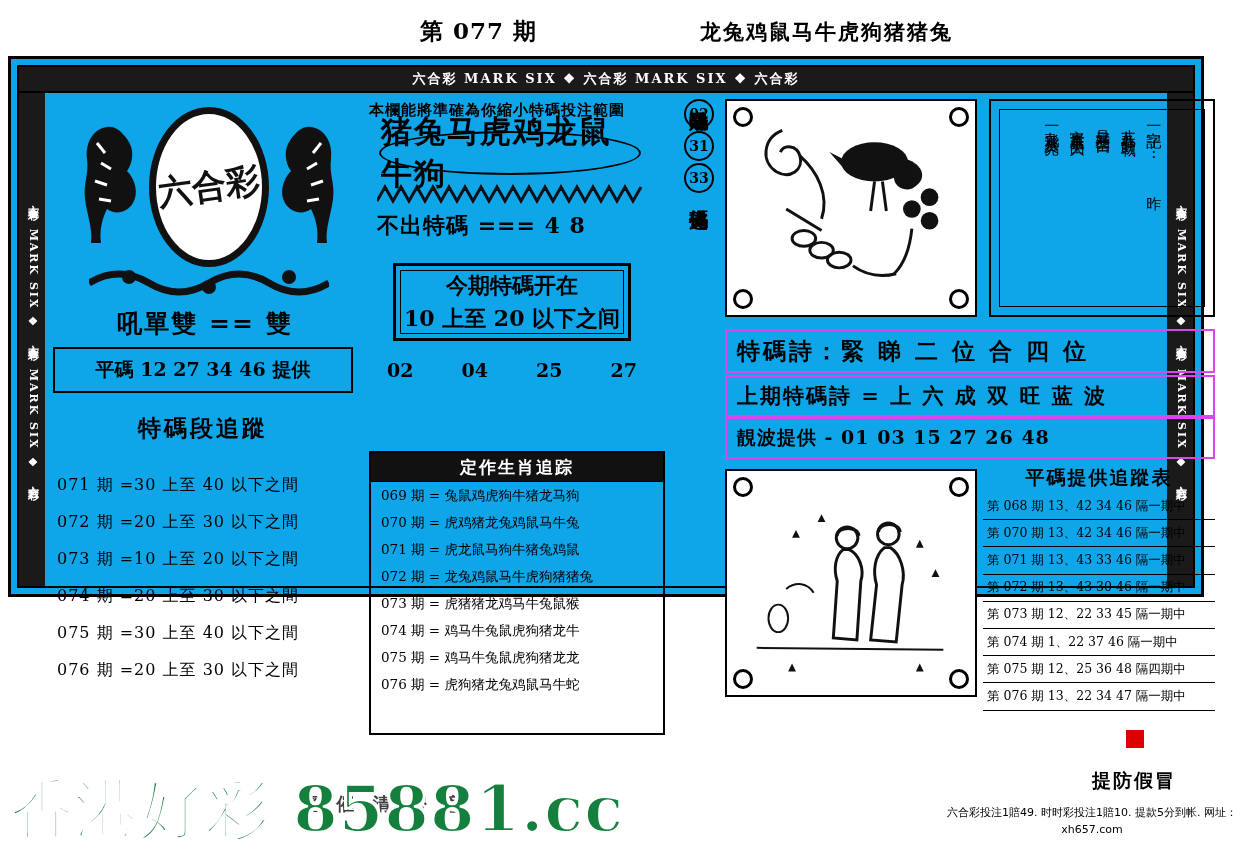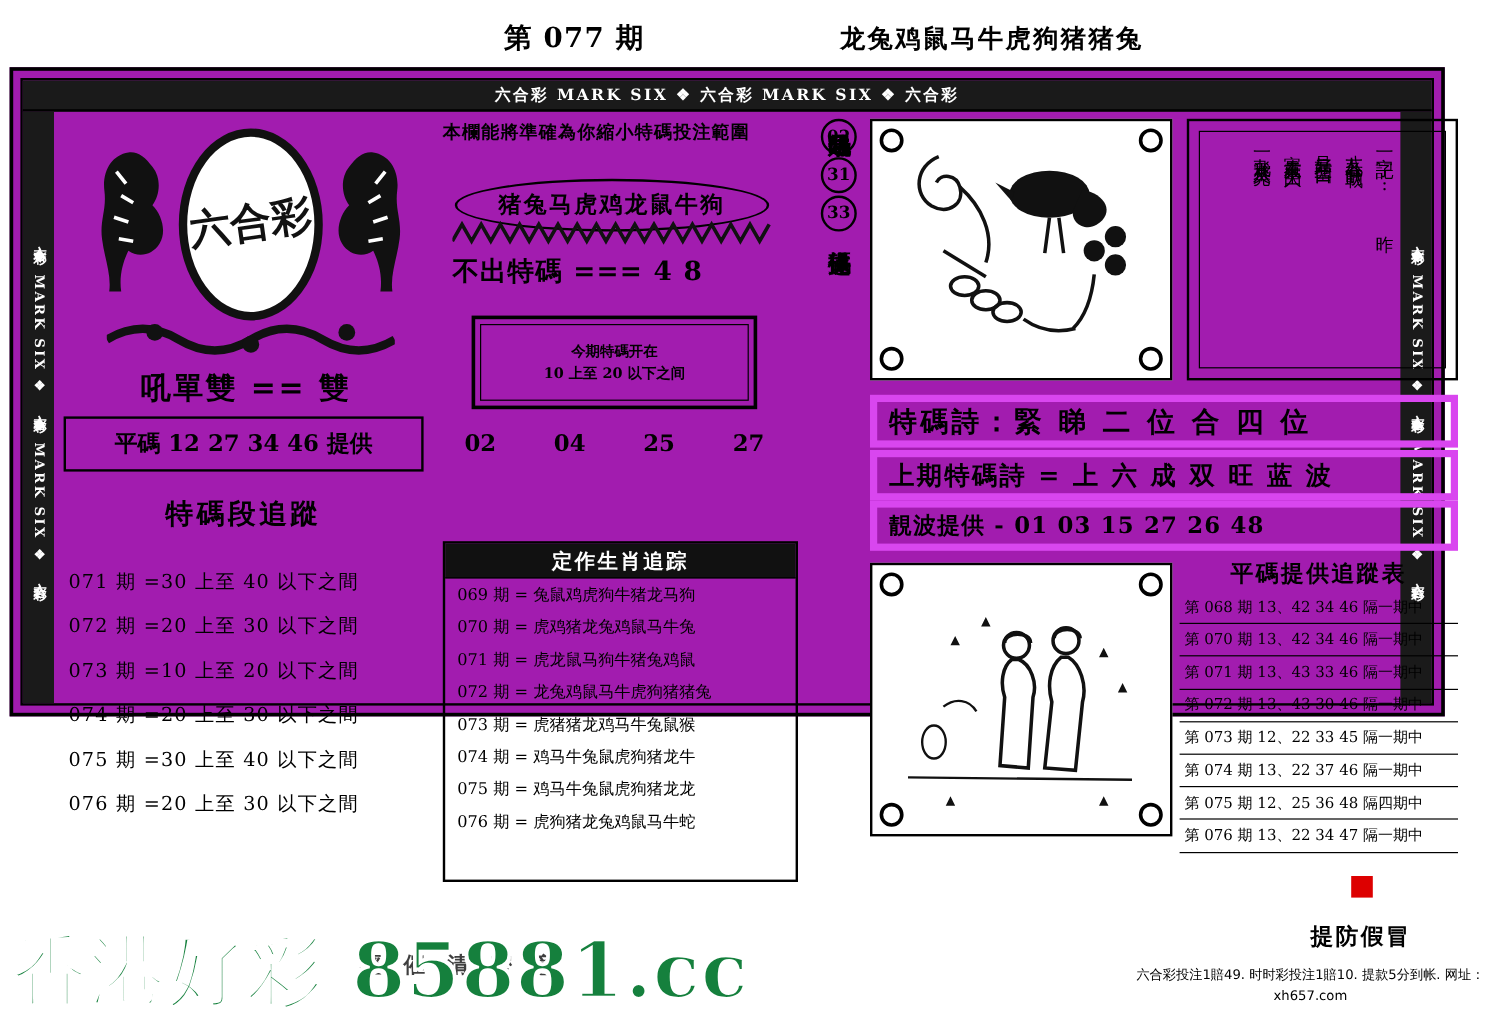--- a/index.html
+++ b/index.html
@@ -23,21 +23,21 @@
   .top-pub {
     position:absolute; left:700px; top:18px; width:380px;
     font-size:21px; font-weight:bold; letter-spacing:2px;
     font-family:"DejaVu Serif","Liberation Serif",serif;
   }
 
   
   .frame-outer {
     position:absolute; left:8px; top:56px; width:1196px; height:541px;
     border:3px solid #000;
-    background:#a21caf;
+    background:#0ea5e9;
   }
   .frame-inner {
     position:absolute; inset:6px;
     border:2px solid #000;
   }
   .marksix-band {
     position:absolute; left:0; right:0; top:0; height:26px;
     border-bottom:2px solid #000;
     background:#1a1a1a; color:#fff;
     font-size:13px; font-weight:bold; letter-spacing:2px;
@@ -107,42 +107,42 @@
   }
 
   
   .col-mid { position:absolute; left:320px; top:0; width:318px; height:100%; }
   .mid-note {
     position:absolute; left:0; top:4px; width:276px;
     font-size:15px; font-weight:bold; letter-spacing:1px;
     font-family:"DejaVu Serif","Liberation Serif",serif;
   }
   .zodiac-oval {
-    position:absolute; left:10px; top:52px; width:262px; height:44px;
+    position:absolute; left:10px; top:34px; width:262px; height:44px;
     border:2px solid #000; border-radius:50%;
     display:flex; align-items:center; justify-content:center;
-    font-size:19px; font-weight:bold; letter-spacing:2px;
+    font-size:31px; font-weight:bold; letter-spacing:2px;
     font-family:Liberation Sans, sans-serif;
   }
   .zigzag {
     position:absolute; left:8px; top:86px; width:266px; height:22px;
   }
   .no-special {
     position:absolute; left:8px; top:114px; width:280px;
     font-size:22px; font-weight:bold; letter-spacing:1px;
     font-family:"DejaVu Serif","Liberation Serif",serif;
   }
   .range-box {
     position:absolute; left:24px; top:166px; width:238px; height:78px;
     border:3px solid #000; padding:4px;
   }
   .range-box .inner {
     border:1px solid #000; height:100%;
     display:flex; flex-direction:column; align-items:center; justify-content:center;
-    font-size:12px; font-weight:bold; line-height:1.5;
+    font-size:22px; font-weight:bold; line-height:1.5;
     font-family:"DejaVu Serif","Liberation Serif",serif;
   }
   .lian-row {
     position:absolute; left:18px; width:250px;
     display:flex; justify-content:space-between;
     font-size:19px; font-weight:bold;
     font-family:"DejaVu Serif","Liberation Serif",serif;
   }
   .lian-row.r1 { top:262px; }
   .lian-row.r2 { top:322px;margin-top:39px; }
@@ -198,21 +198,21 @@
     position:absolute; inset:8px; border:1px solid #000;
     display:flex; align-items:center; justify-content:center;
   }
   .poem-text {
     writing-mode:vertical-rl; text-orientation:upright;
     font-size:15px; line-height:1.7; height:92%;
     font-family:"DejaVu Serif","Liberation Serif",serif;
     letter-spacing:2px;
   }
   .box-line {
-    position:absolute; left:0; width:490px; border:6px solid #d946ef;
+    position:absolute; left:0; width:490px; border:2px solid #d946ef;
     display:flex; align-items:center; padding-left:10px;
     font-weight:bold;
     font-family:"DejaVu Serif","Liberation Serif",serif;
   }
   .bl1 { top:232px; height:44px; font-size:23px; letter-spacing:3px; }
   .bl2 { top:278px; height:42px; font-size:21px; letter-spacing:2px; }
   .bl3 { top:320px; height:42px; font-size:19px; letter-spacing:1px; }
 
   .pic-bottom { left:0; top:372px; width:252px; height:228px; }
   .track-table {
@@ -419,21 +419,21 @@
             </svg>
           </div>
 
           <div class="track-table">
             <div class="track-title">平碼提供追蹤表</div>
             <div class="track-row">第 068 期 13、42  34  46 隔一期中</div>
             <div class="track-row">第 070 期 13、42  34  46 隔一期中</div>
             <div class="track-row">第 071 期 13、43  33  46 隔一期中</div>
             <div class="track-row">第 072 期 13、43  30  46 隔一期中</div>
             <div class="track-row">第 073 期 12、22  33  45 隔一期中</div>
-            <div class="track-row">第 074 期 13、22  37  46 隔一期中</div>
+            <div class="track-row">第 074 期 1、22  37  46 隔一期中</div>
             <div class="track-row">第 075 期 12、25  36  48 隔四期中</div>
             <div class="track-row">第 076 期 13、22  34  47 隔一期中</div>
           </div>
         </div>
 
       </div>
     </div>
   </div>
 
   <div class="bottom-strip">經 催 清 密 意</div>

